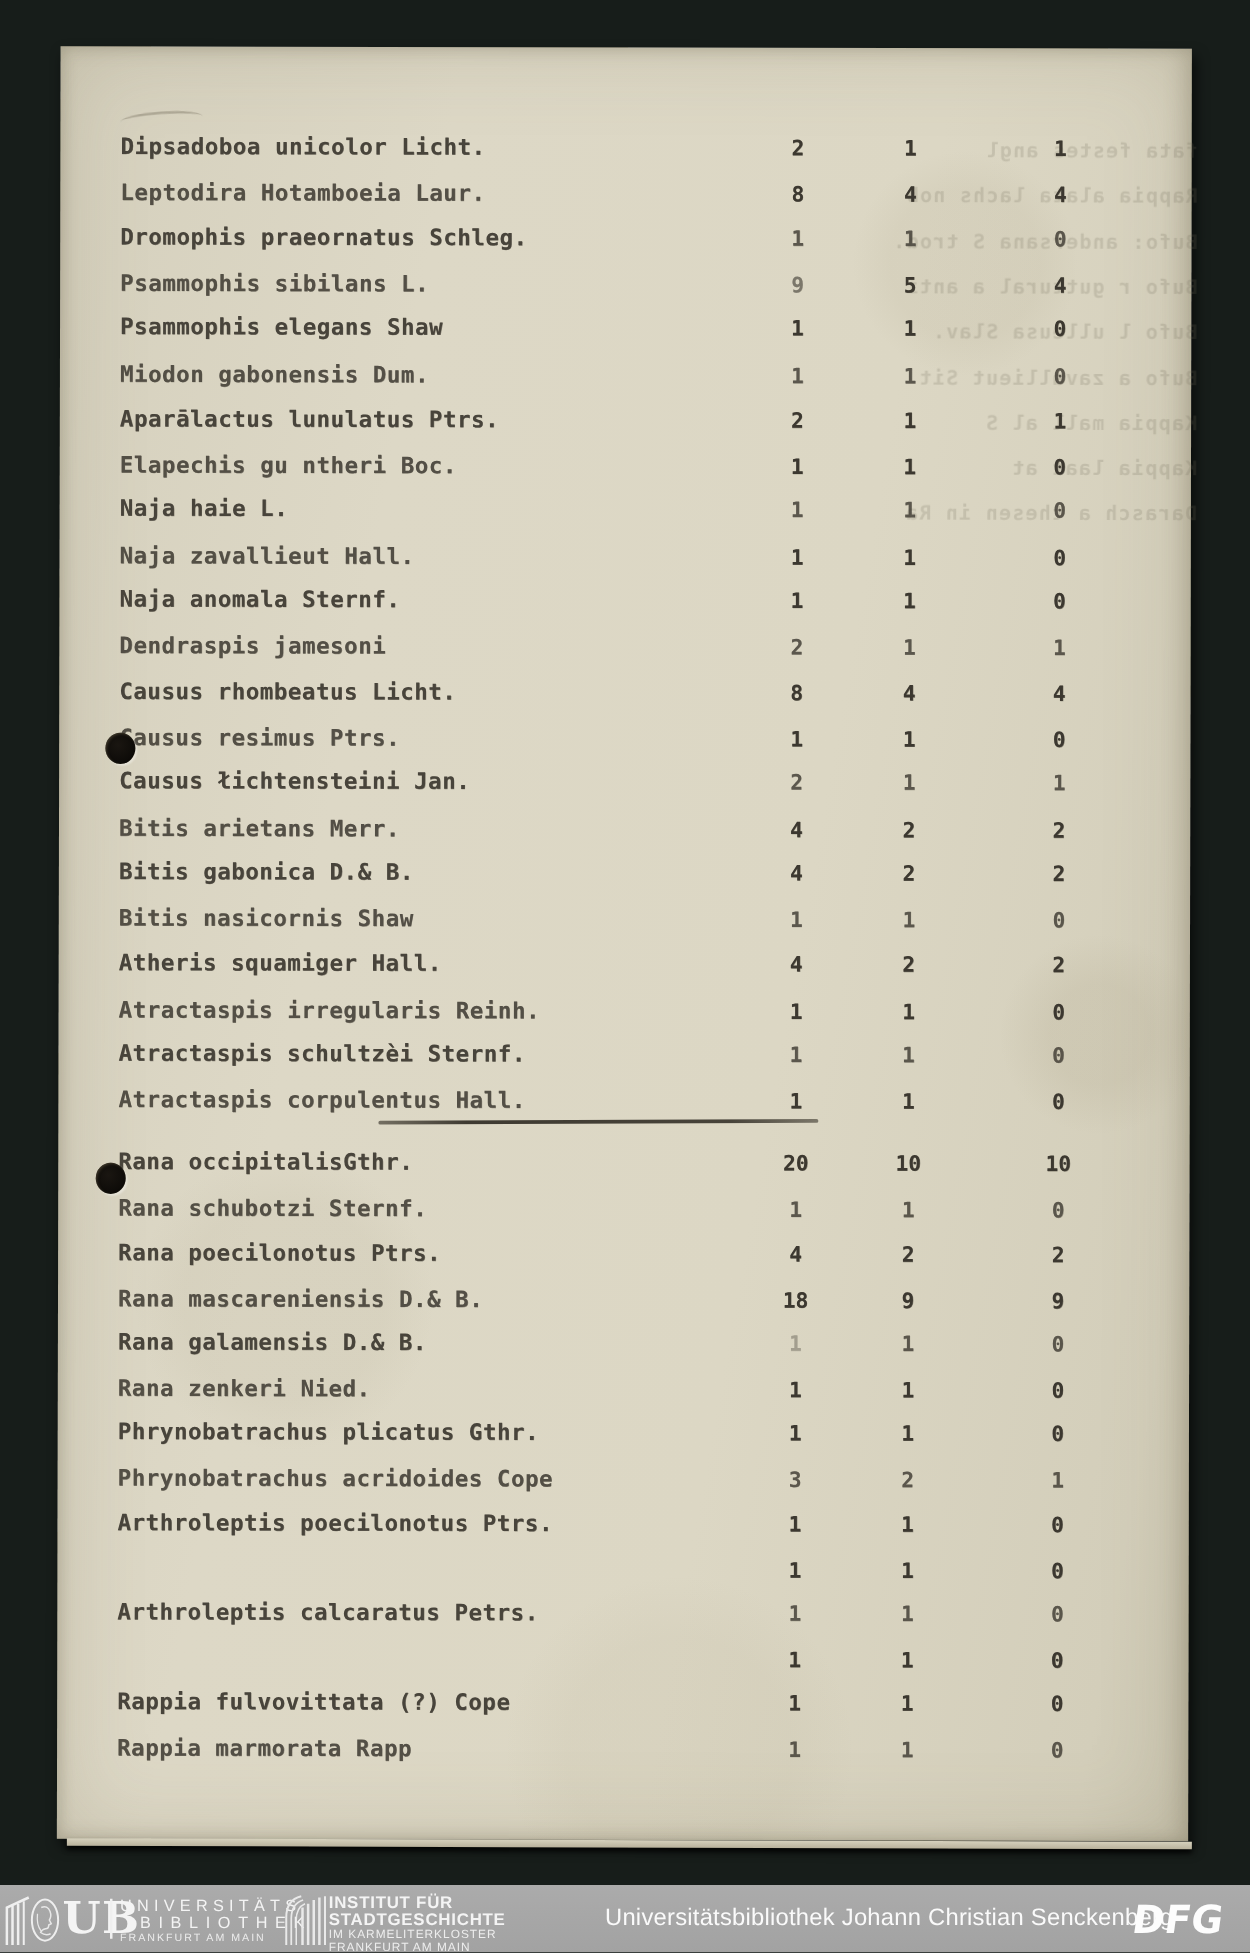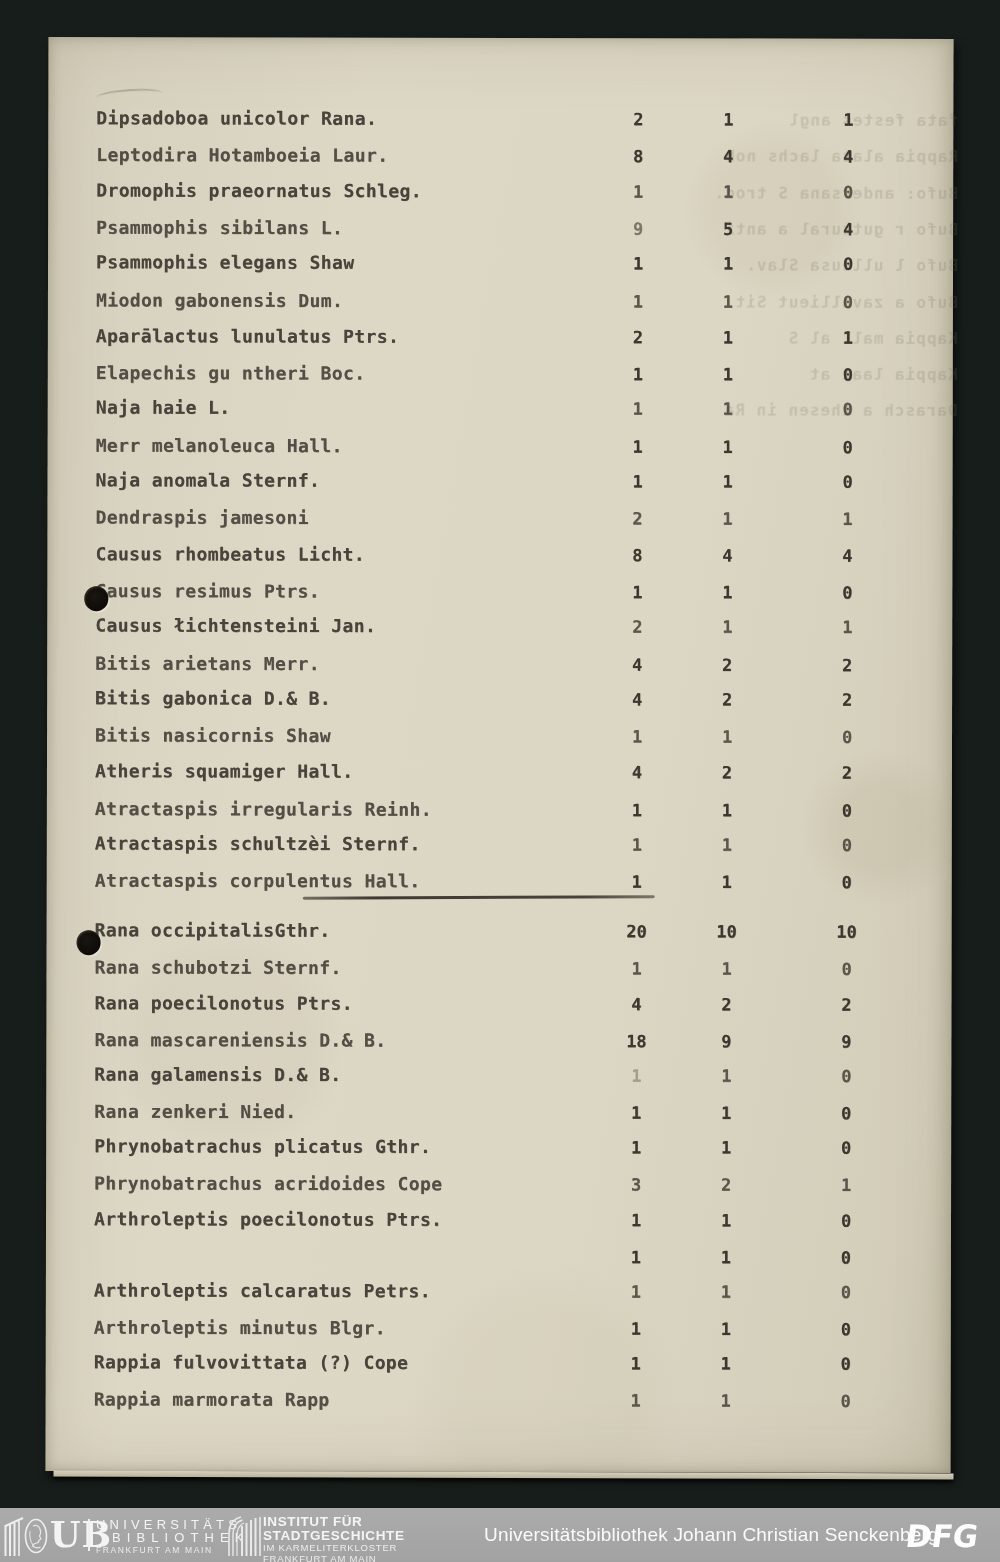--- a/index.html
+++ b/index.html
@@ -115,21 +115,21 @@
       <div class="bleed" style="top: 144.6px;">Bufo: andersana S trod.</div>
       <div class="bleed" style="top: 180.9px;">Bufo r guttural a anti</div>
       <div class="bleed" style="top: 217.2px;">Bufo l ulleusa Slav.</div>
       <div class="bleed" style="top: 253.5px;">Bufo a zavallieut Sit</div>
       <div class="bleed" style="top: 289.8px;">Kappia mall al S</div>
       <div class="bleed" style="top: 326.1px;">Kappia laat at</div>
       <div class="bleed" style="top: 362.4px;">Darasch a thesen in Ra</div>
     </div>
   <div id="rows-layer">
       <div class="row" style="top: 70px; transform: translateY(0px);">
-        <span class="sp-name">Dipsadoboa unicolor Rana.</span>
+        <span class="sp-name">Dipsadoboa unicolor Licht.</span>
         <span class="cnt c1">2</span>
         <span class="cnt c2">1</span>
         <span class="cnt c3">1</span>
       </div>
       <div class="row" style="top: 106.3px; transform: translateY(0.9px);">
         <span class="sp-name">Leptodira Hotamboeia Laur.</span>
         <span class="cnt c1">8</span>
         <span class="cnt c2">4</span>
         <span class="cnt c3">4</span>
       </div>
@@ -169,21 +169,21 @@
         <span class="cnt c2">1</span>
         <span class="cnt c3">0</span>
       </div>
       <div class="row" style="top: 360.4px; transform: translateY(-0.6px);">
         <span class="sp-name">Naja haie L.</span>
         <span class="cnt c1">1</span>
         <span class="cnt c2">1</span>
         <span class="cnt c3">0</span>
       </div>
       <div class="row" style="top: 396.7px; transform: translateY(0.5px);">
-        <span class="sp-name">Merr melanoleuca Hall.</span>
+        <span class="sp-name">Naja zavallieut Hall.</span>
         <span class="cnt c1">1</span>
         <span class="cnt c2">1</span>
         <span class="cnt c3">0</span>
       </div>
       <div class="row" style="top: 433px; transform: translateY(-0.9px);">
         <span class="sp-name">Naja anomala Sternf.</span>
         <span class="cnt c1">1</span>
         <span class="cnt c2">1</span>
         <span class="cnt c3">0</span>
       </div>
@@ -312,21 +312,20 @@
         <span class="cnt c2">1</span>
         <span class="cnt c3">0</span>
       </div>
       <div class="row" style="top: 1242.6px; transform: translateY(-0.6px);">
         <span class="sp-name">Arthroleptis calcaratus Petrs.</span>
         <span class="cnt c1">1</span>
         <span class="cnt c2">1</span>
         <span class="cnt c3">0</span>
       </div>
       <div class="row" style="top: 1278.6px; transform: translateY(0.5px);">
-        <span class="sp-name">Arthroleptis minutus Blgr.</span>
         <span class="cnt c1">1</span>
         <span class="cnt c2">1</span>
         <span class="cnt c3">0</span>
       </div>
       <div class="row" style="top: 1314.6px; transform: translateY(-0.9px);">
         <span class="sp-name">Rappia fulvovittata (?) Cope</span>
         <span class="cnt c1">1</span>
         <span class="cnt c2">1</span>
         <span class="cnt c3">0</span>
       </div>

